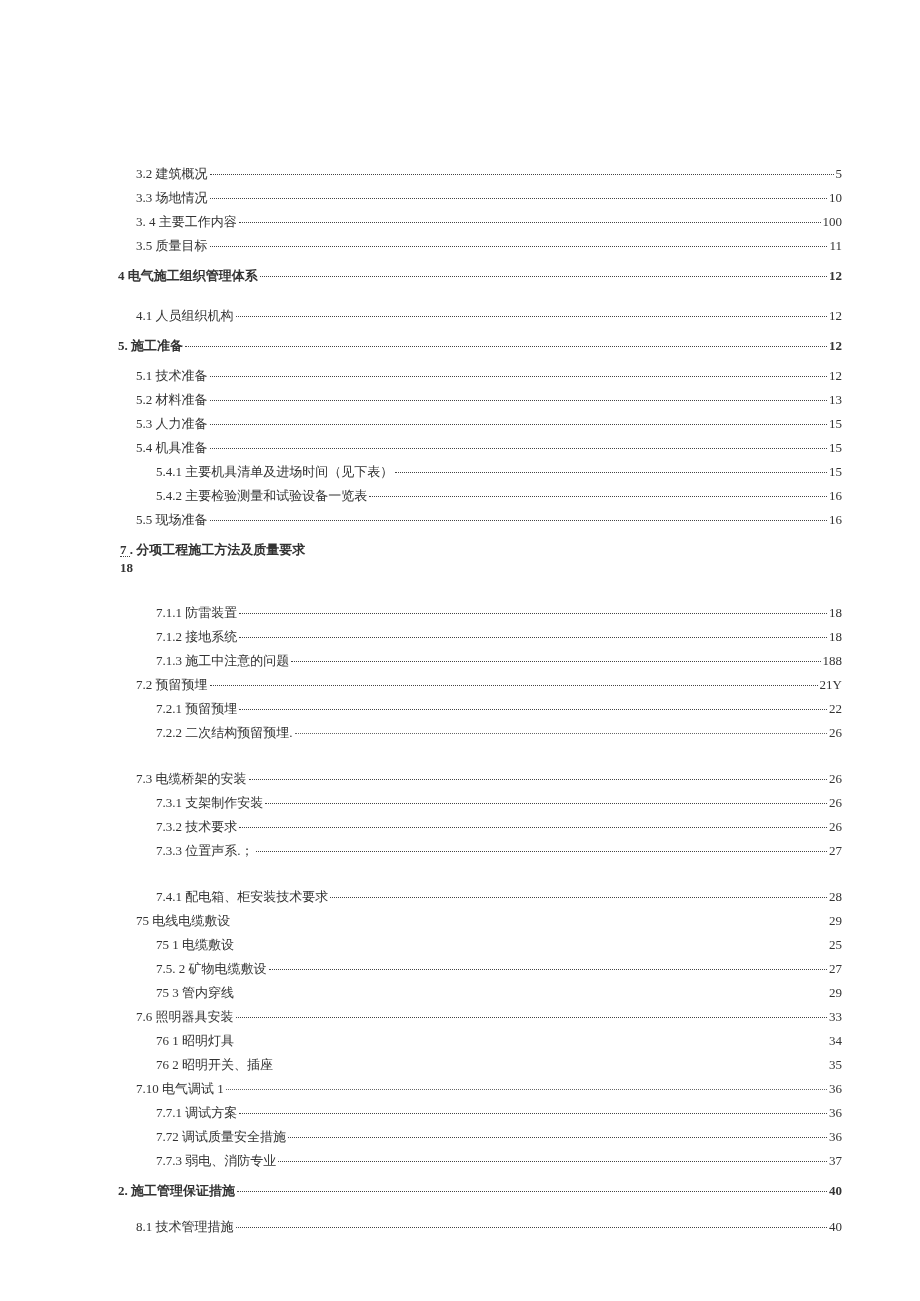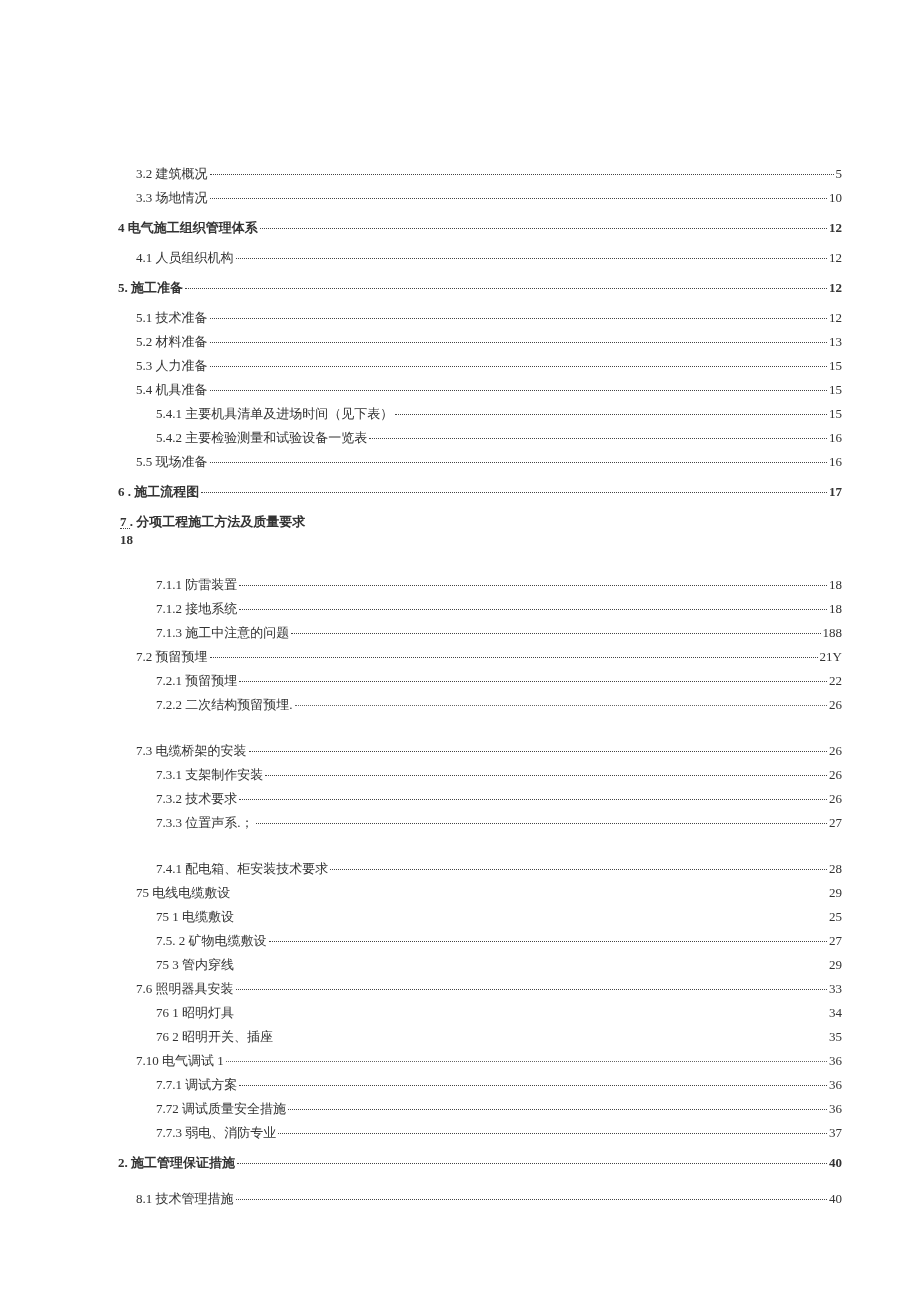--- a/index.html
+++ b/index.html
@@ -51,26 +51,36 @@
     <div class="toc-entry indent-1">
       <span class="toc-label">3.2 建筑概况</span>
       <span class="dots"></span>
       <span class="toc-page">5</span>
     </div>
     <div class="toc-entry indent-1">
       <span class="toc-label">3.3 场地情况</span>
       <span class="dots"></span>
       <span class="toc-page">10</span>
     </div>
+    <div class="toc-entry indent-1">
+      <span class="toc-label">3.    4 主要工作内容</span>
+      <span class="dots"></span>
+      <span class="toc-page">100</span>
+    </div>
+    <div class="toc-entry indent-1">
+      <span class="toc-label">3.5 质量目标</span>
+      <span class="dots"></span>
+      <span class="toc-page">11</span>
+    </div>
     <div class="toc-entry indent-0 bold" style="margin-top: 12px;">
       <span class="toc-label">4 电气施工组织管理体系</span>
       <span class="dots"></span>
       <span class="toc-page">12</span>
     </div>
-    <div class="toc-entry indent-1" style="margin-top: 12px;">
+    <div class="toc-entry indent-1" style="margin-top: 22px;">
       <span class="toc-label">4.1 人员组织机构</span>
       <span class="dots"></span>
       <span class="toc-page">12</span>
     </div>
     <div class="toc-entry indent-0 bold" style="margin-top: 12px;">
       <span class="toc-label">5. 施工准备</span>
       <span class="dots"></span>
       <span class="toc-page">12</span>
     </div>
     <div class="toc-entry indent-1" style="margin-top: 12px;">
@@ -100,25 +110,20 @@
     </div>
     <div class="toc-entry indent-2">
       <span class="toc-label">5.4.2 主要检验测量和试验设备一览表</span>
       <span class="dots"></span>
       <span class="toc-page">16</span>
     </div>
     <div class="toc-entry indent-1">
       <span class="toc-label">5.5 现场准备</span>
       <span class="dots"></span>
       <span class="toc-page">16</span>
-    </div>
-    <div class="toc-entry indent-0 bold" style="margin-top: 12px;">
-      <span class="toc-label">6     . 施工流程图</span>
-      <span class="dots"></span>
-      <span class="toc-page">17</span>
     </div>
     <div class="toc-entry indent-0 bold" style="margin-top: 12px; flex-direction: column;">
       <span class="toc-label">7     . 分项工程施工方法及质量要求</span>
       <span class="dots"></span>
       <span class="toc-page">18</span>
     </div>
     <div class="toc-entry indent-2" style="margin-top: 28px;">
       <span class="toc-label">7.1.1 防雷装置</span>
       <span class="dots"></span>
       <span class="toc-page">18</span>

